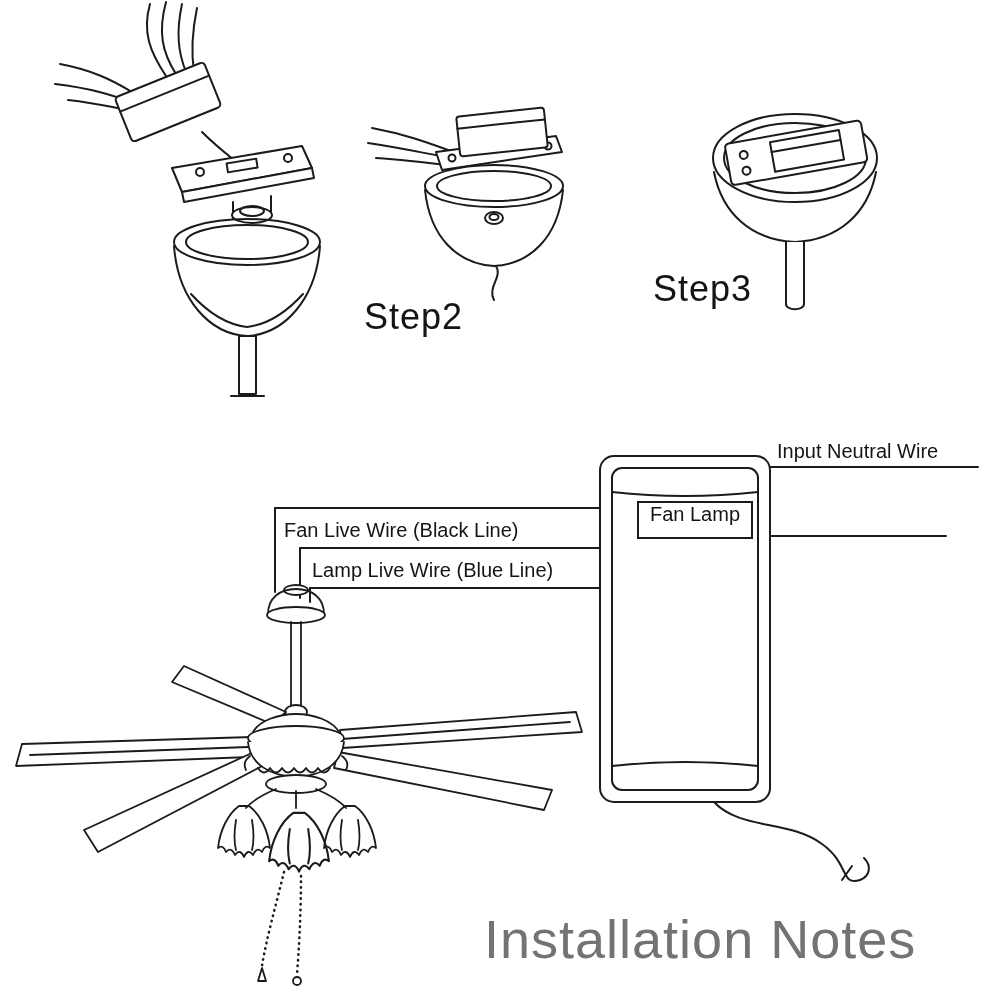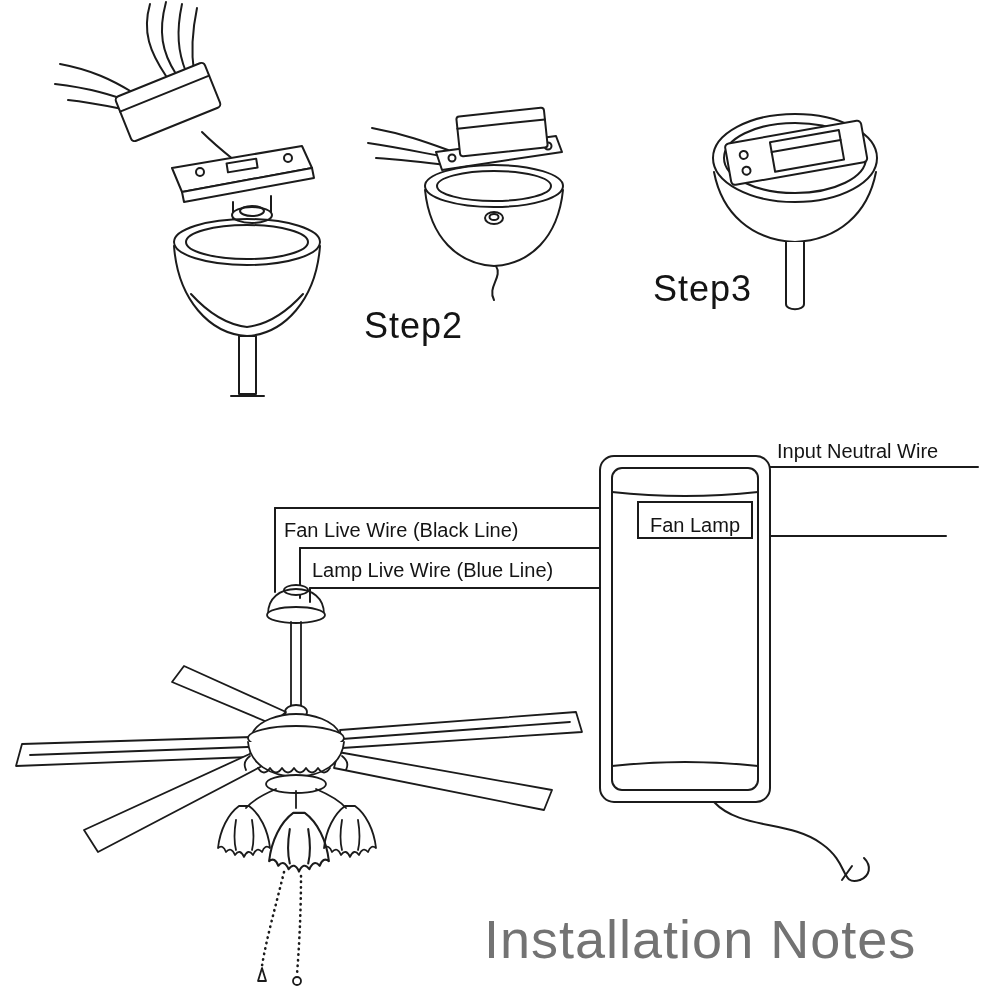--- a/index.html
+++ b/index.html
@@ -11,21 +11,21 @@
     font-family:"Liberation Sans","DejaVu Sans",sans-serif;
     color:#141414;
   }
   .art{position:absolute;left:0;top:0;width:1001px;height:1001px;}
   .lbl{position:absolute;white-space:nowrap;color:#141414;}
   .step-label{font-size:36px;font-weight:500;letter-spacing:1px;}
   .wire-label{font-size:20px;font-weight:400;}
   .fan-lamp-box{
     position:absolute;left:637px;top:501px;width:112px;height:34px;
     border:2px solid #1b1b1b;background:#fff;
-    display:flex;align-items:flex-end;justify-content:center;
+    display:flex;align-items:flex-start;justify-content:center;
     font-size:20px;color:#141414;
   }
   .title{
     position:absolute;left:484px;top:908px;
     font-size:54px;font-weight:400;color:#737373;
     letter-spacing:1px;white-space:nowrap;
   }
 </style>
 </head>
 <body>
@@ -194,21 +194,21 @@
 
       <g>
         <path d="M284,872 C276,905 266,940 262,966" stroke-width="2.6" stroke-dasharray="0.4 5.2"></path>
         <path d="M301,876 C301,912 299,950 297,974" stroke-width="2.6" stroke-dasharray="0.4 5.2"></path>
         <path d="M262,968 l-4,13 l8,0 z"></path>
         <circle cx="297" cy="981" r="4"></circle>
       </g>
     </g>
   </svg>
 
-  <div class="lbl step-label" style="left:364px;top:305px;text-align:center;">Step2</div>
+  <div class="lbl step-label" style="left:364px;top:296px;text-align:center;">Step2</div>
   <div class="lbl step-label" style="left:653px;top:268px;">Step3</div>
 
   <div class="lbl wire-label" style="left:284px;top:519px;">Fan Live Wire (Black Line)</div>
   <div class="lbl wire-label" style="left:312px;top:559px;">Lamp Live Wire (Blue Line)</div>
 
   <div class="lbl wire-label" style="left:777px;top:440px;">Input Neutral Wire</div>
 
   <div class="fan-lamp-box">
     <span>Fan Lamp</span>
   </div>

